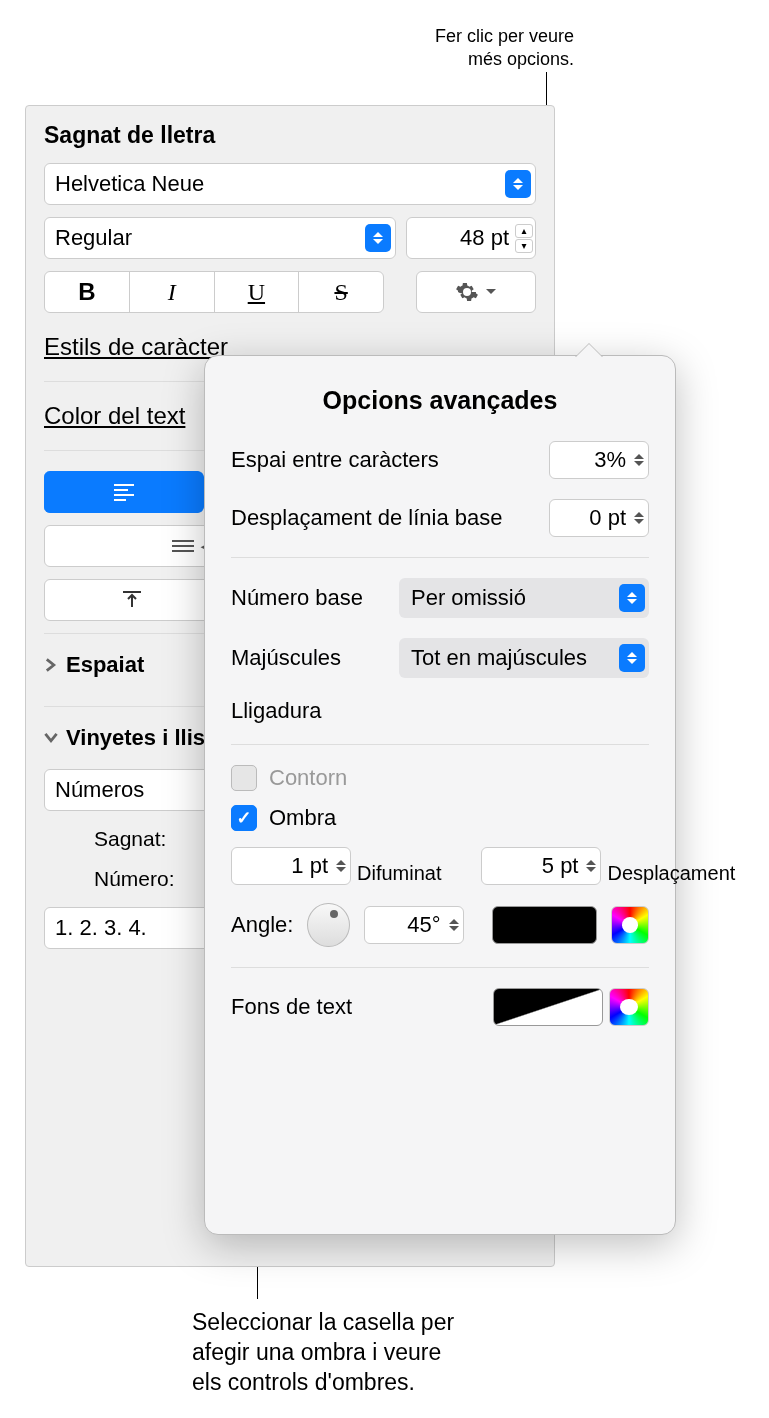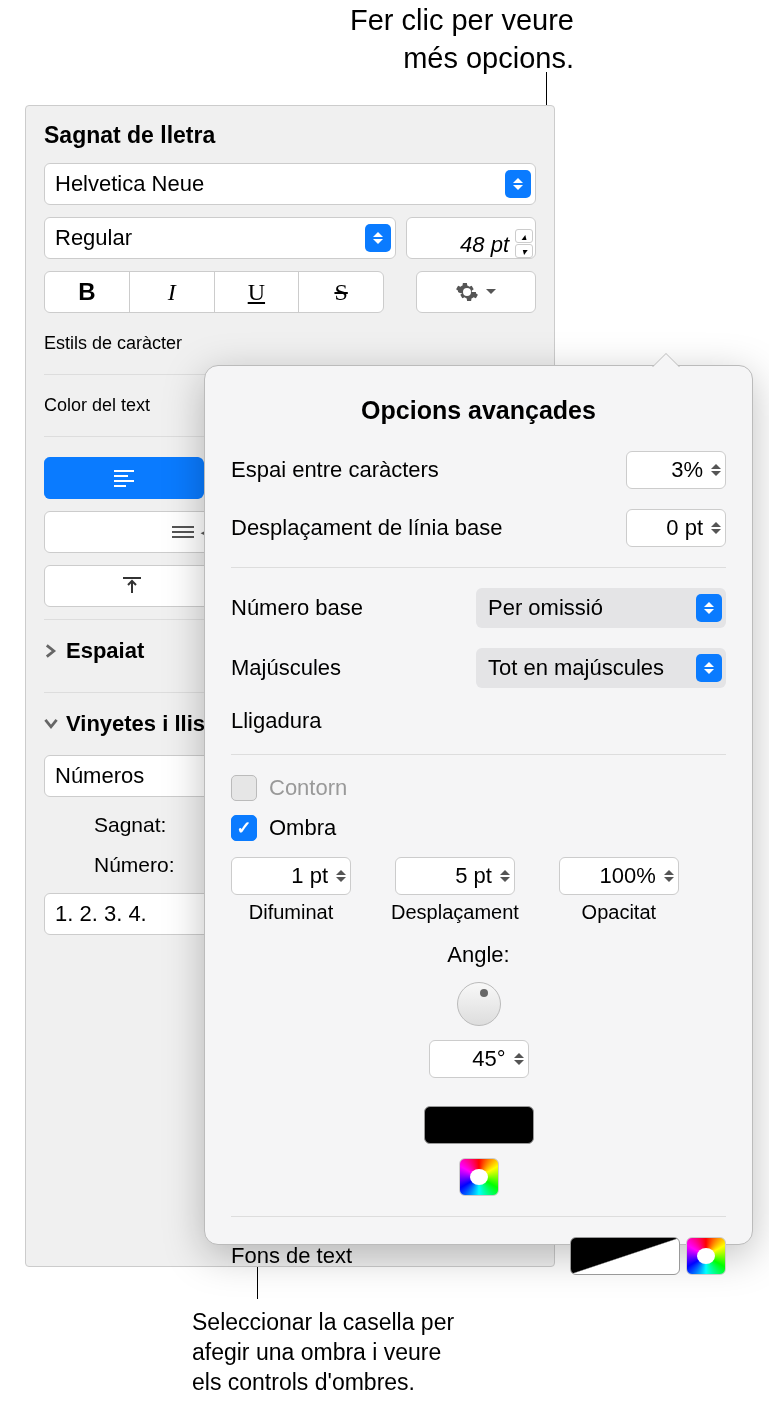--- a/index.html
+++ b/index.html
@@ -7,24 +7,24 @@
     font-family: -apple-system, "Helvetica Neue", Arial, sans-serif;
     background: #fff;
     width: 769px;
     height: 1418px;
     position: relative;
     font-size: 22px;
     color: #000;
   }
   .callout-top {
     position: absolute;
-    top: 2px;
+    top: 25px;
     right: 195px;
     text-align: right;
-    font-size: 29px;
+    font-size: 18px;
     line-height: 1.3;
   }
   .callout-top-line {
     position: absolute;
     border-right: 1.5px solid #000;
     border-bottom: 1.5px solid #000;
     width: 50px;
     height: 250px;
     top: 72px;
     right: 222px;
@@ -89,27 +89,26 @@
     width: 0; height: 0;
     border-left: 5px solid transparent;
     border-right: 5px solid transparent;
   }
   .double-arrow::before { border-bottom: 5px solid #fff; }
   .double-arrow::after { border-top: 5px solid #fff; }
   .row { display: flex; gap: 10px; margin-bottom: 12px; }
   .font-row2 .dropdown:first-child { flex: 1; }
   .stepper {
     display: flex;
-    align-items: flex-end;
+    align-items: center;
     background: #fff;
     border: 1px solid #ccc;
     border-radius: 6px;
     height: 42px;
     padding: 0 2px 0 10px;
-    font-style: italic;
   }
   .stepper .val { flex:1; text-align:right; padding-right:6px; }
   .stepper-ctrl {
     display:flex; flex-direction:column; gap:1px;
   }
   .stepper-ctrl span {
     width: 18px; height: 14px; background:#fff; border:1px solid #ccc;
     display:flex;align-items:center;justify-content:center;font-size:10px;
     border-radius:3px;
   }
@@ -128,21 +127,21 @@
   .seg-group .seg:last-child { border-right:none; }
   .seg.bold { font-weight:bold; font-family:-apple-system,Arial; }
   .seg.italic { font-style:italic; }
   .seg.underline { text-decoration:underline; }
   .seg.strike { text-decoration:line-through; }
   .gear-btn {
     width: 120px; height:42px;
     background:#fff;border:1px solid #ccc;border-radius:6px;
     display:flex;align-items:center;justify-content:center;gap:6px;
   }
-  .label-row { font-size:18px; margin:20px 0 10px; }
+  .label-row { font-size:24px; margin:20px 0 10px;text-decoration:underline; }
   .align-seg {
     display:flex;border-radius:6px;overflow:hidden;height:42px;
   }
   .align-seg .seg{
     flex:1;display:flex;align-items:center;justify-content:center;
     background:#fff;border:1px solid #ccc;border-right:none;
   }
   .align-seg .seg:first-child{border-radius:6px 0 0 6px;}
   .align-seg .seg:last-child{border-radius:0 6px 6px 0;border-right:1px solid #ccc;}
   .align-seg .seg.active{background:#0a7bff;color:#fff;border-color:#0a7bff;}
@@ -151,22 +150,22 @@
   .disclosure-row {
     display:flex;align-items:center;gap:8px;font-weight:600;
     padding:18px 0;border-top:1px solid #ddd;margin-top:10px;
   }
   .disclosure-row svg{width:14px;height:14px;}
   .indented-label{padding-left:50px;font-size:21px;margin:16px 0;}
 
   
   .popover {
     position:absolute;
-    top:365px; left:204px;
-    width:549px; height:880px;
+    top:355px; left:204px;
+    width:472px; height:880px;
     background:#f5f5f6;
     border:1px solid #bbb;
     border-radius:14px;
     box-shadow:0 10px 40px rgba(0,0,0,.25);
     padding:30px 26px;
   }
   .popover::before{
     content:'';position:absolute;top:-12px;right:72px;
     width:0;height:0;border-left:14px solid transparent;
     border-right:14px solid transparent;border-bottom:14px solid #f5f5f6;
@@ -191,23 +190,23 @@
   .select-pill{
     display:flex;align-items:center;background:#e4e4e6;
     border-radius:6px;height:40px;padding:0 4px 0 12px;min-width:250px;
   }
   .select-pill .t{flex:1;}
   .checkbox-row{display:flex;align-items:center;gap:12px;margin:14px 0;}
   .cb{width:26px;height:26px;border:1px solid #bbb;border-radius:5px;background:#e6e6e6;display:flex;align-items:center;justify-content:center;}
   .cb.checked{background:#0a7bff;border-color:#0a7bff;color:#fff;}
   .cb.checked::after{content:'✓';font-size:18px;font-weight:bold;}
   .shadow-grid{display:flex;gap:40px;margin:16px 0;}
-  .sg-col{display:flex;flex-direction:column;align-items:center;gap:6px;}
+  .sg-col{display:flex;flex-direction:row;align-items:flex-end;gap:6px;}
   .sg-col .lbl-s{font-size:20px;}
-  .angle-row{display:flex;align-items:center;gap:14px;margin:18px 0;flex-direction:column;}
+  .angle-row{display:flex;align-items:center;gap:14px;margin:18px 0;}
   .angle-dial{
     width:44px;height:44px;border-radius:50%;
     background:linear-gradient(#f8f8f8,#ddd);border:1px solid #bbb;
     position:relative;
   }
   .angle-dial::after{
     content:'';position:absolute;width:8px;height:8px;background:#666;
     border-radius:50%;top:6px;left:22px;
   }
   .color-swatch{

